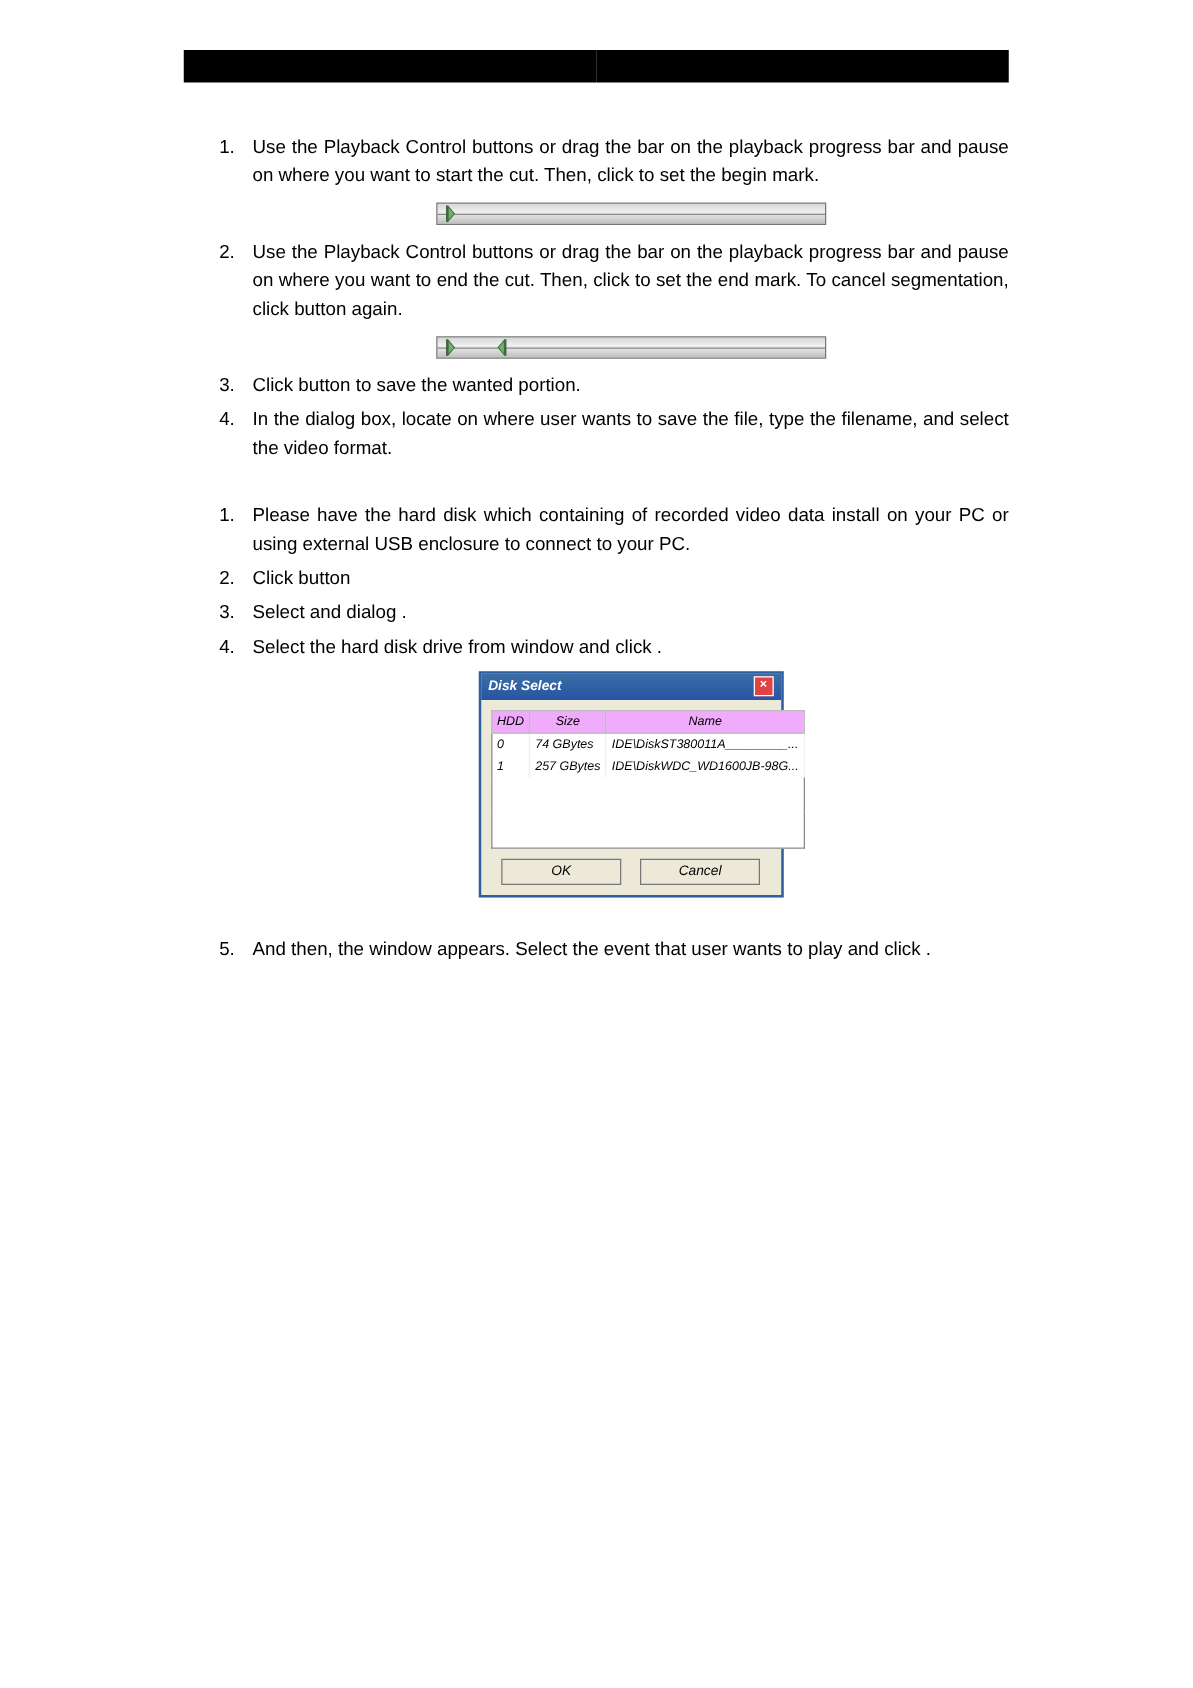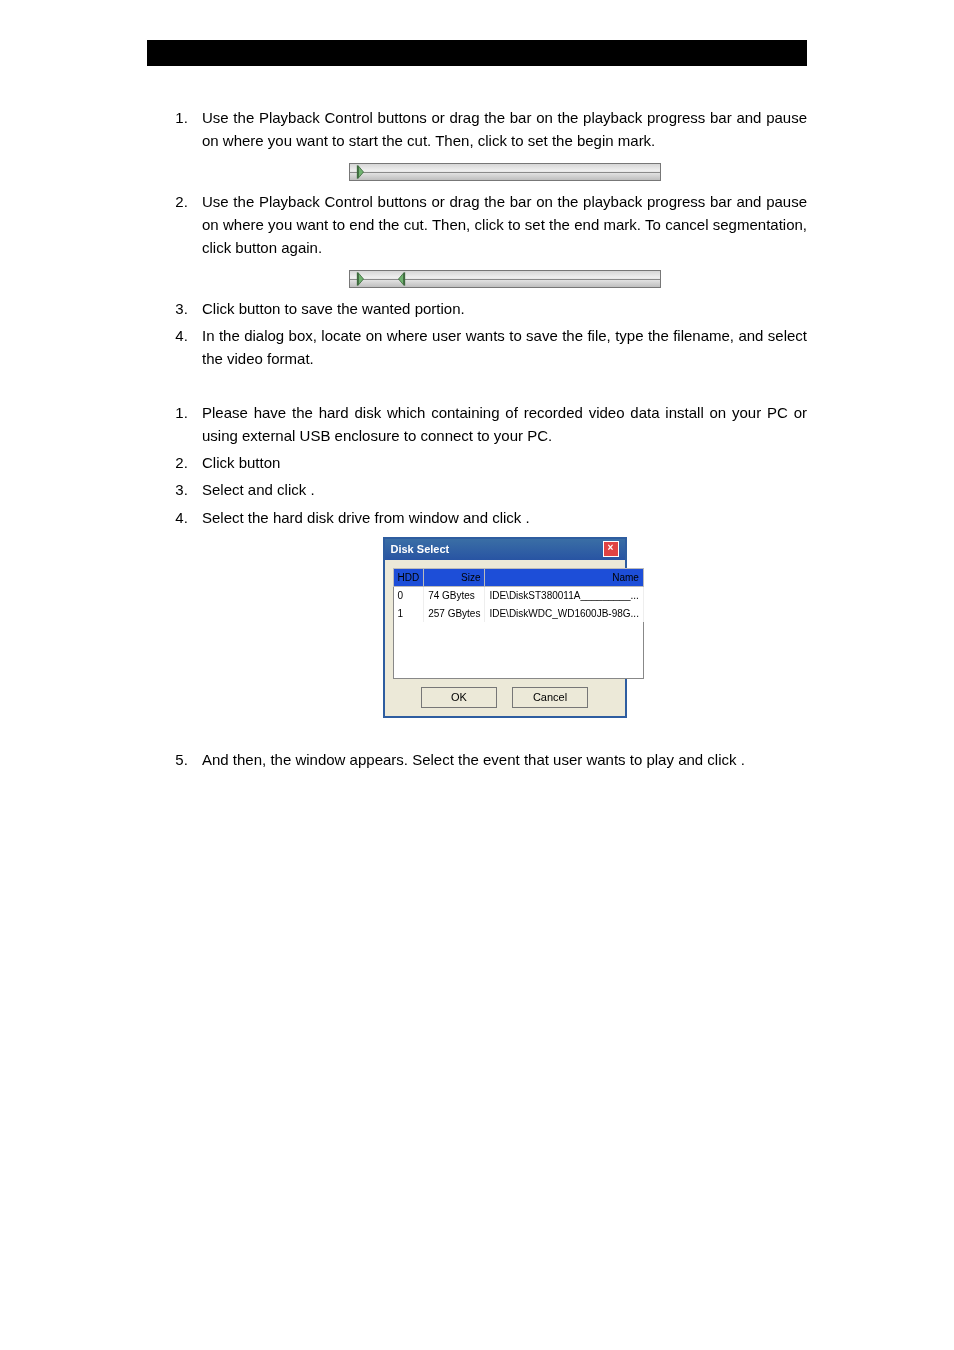--- a/index.html
+++ b/index.html
@@ -61,20 +61,21 @@
     top: 50%; height: 1px;
     left: 0; right: 0;
     background: #8a8a8a;
   }
   .disk-dialog {
     width: 240px;
     margin: 8px auto 30px auto;
     border: 2px solid #2e5da0;
     font-size: 11px;
     background: #ece9d8;
+    font-style: italic;
   }
   .disk-dialog .title {
     background: linear-gradient(#3a6ea5,#2854a3);
     color: #fff;
     padding: 2px 6px;
     font-weight: bold;
     display: flex;
     justify-content: space-between;
     align-items: center;
   }
@@ -90,38 +91,38 @@
   }
   .disk-dialog .body { padding: 8px; }
   .disk-dialog table.list {
     width: 100%;
     border-collapse: collapse;
     background: #fff;
     font-size: 10px;
     border: 1px solid #888;
   }
   .disk-dialog table.list th {
-    background: #1d4ed8;
+    background: #f0abfc;
     border: 1px solid #bbb;
     padding: 1px 4px;
     font-weight: normal;
-    text-align: right;
+    text-align: center;
   }
   .disk-dialog table.list td {
     border-right: 1px solid #eee;
     padding: 1px 4px;
     white-space: nowrap;
     overflow: hidden;
   }
   .disk-dialog table.list tr.blank td { height: 12px; border: none; }
   .disk-dialog .buttons { text-align: center; margin-top: 8px; }
   .disk-dialog .btn {
     display: inline-block;
     min-width: 54px;
-    padding: 1px 10px;
+    padding: 1px 20px;
     border: 1px solid #777;
     background: #ece9d8;
     font-size: 11px;
     margin: 0 6px;
   }
   .page-num { text-align: center; font-size: 13px; margin-top: 80px; }
 </style>
 </head>
 <body>
 
@@ -178,21 +179,21 @@
       <span class="line">In the </span><span class="line"> dialog box, locate on where user wants to save the file, type the filename, and select the video format.</span>
     </li>
   </ol>
 
   <ol class="steps">
     <li><span class="line">Please have the hard disk which containing of recorded video data install on your PC or using external USB enclosure to connect to your PC.</span></li>
     <li>
       <span class="line">Click </span><span class="line"> button</span>
     </li>
     <li>
-      <span class="line">Select </span><span class="line"> and click </span><span class="line">.</span>
+      <span class="line">Select </span><span class="line"> and dialog </span><span class="line">.</span>
     </li>
     <li>
       <span class="line">Select the hard disk drive from </span><span class="line"> window and click </span><span class="line">.</span>
 
       <div class="disk-dialog">
         <div class="title">
           <span>Disk Select</span>
           <span class="close">×</span>
         </div>
         <div class="body">

